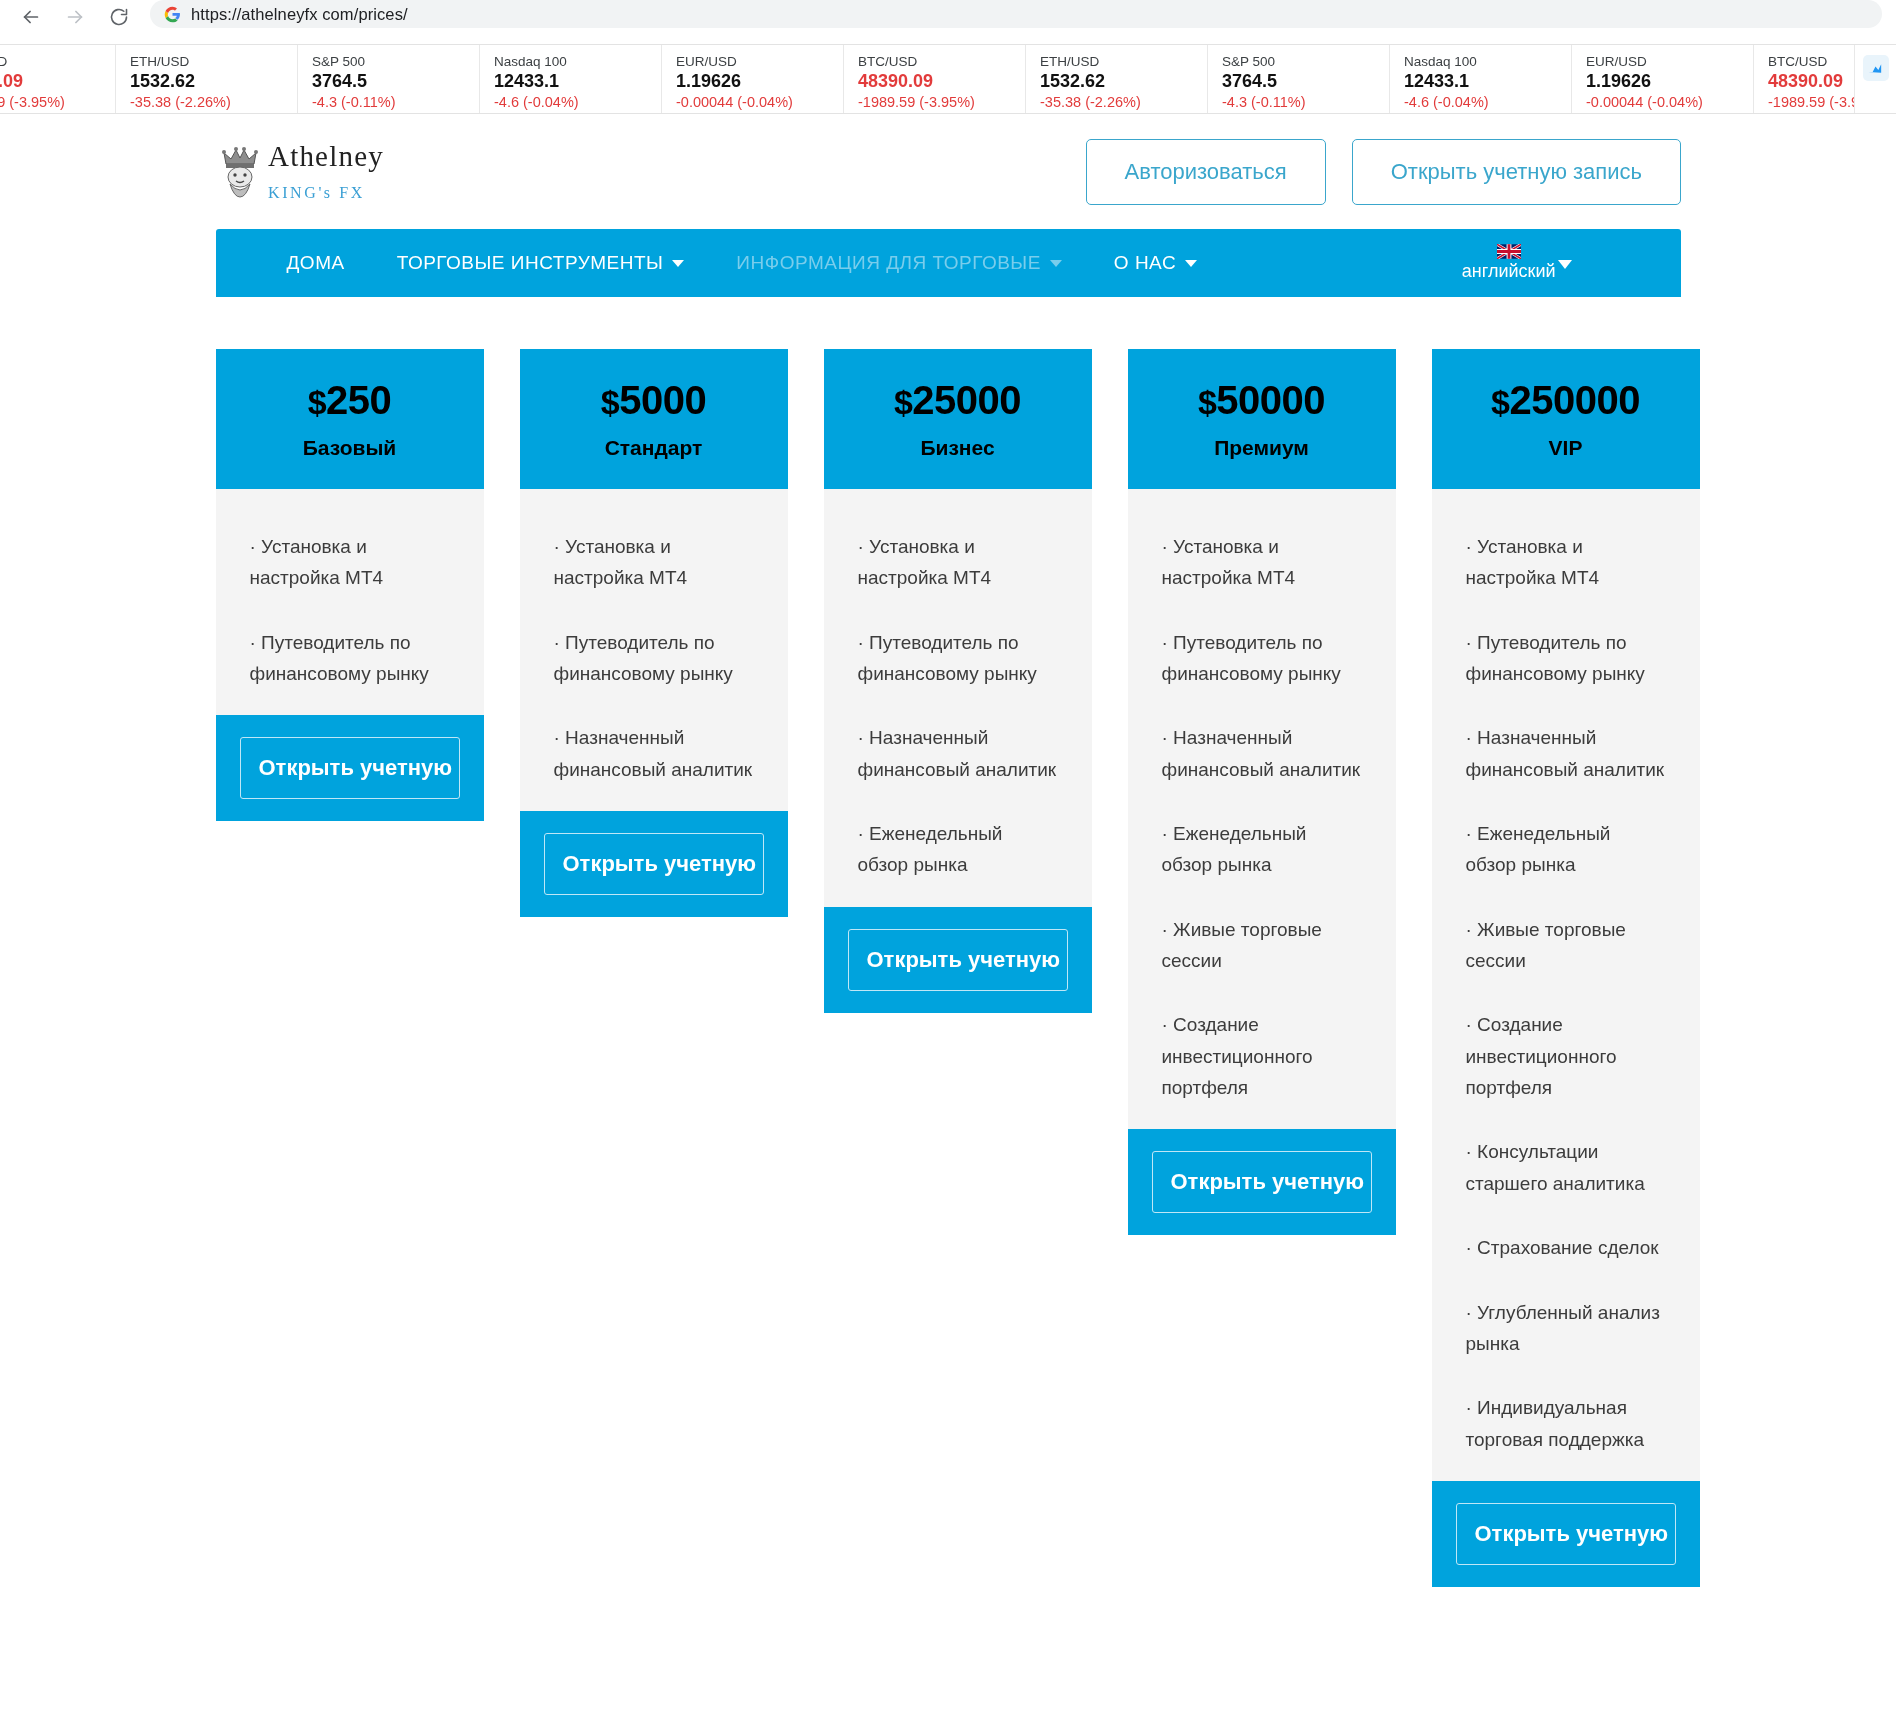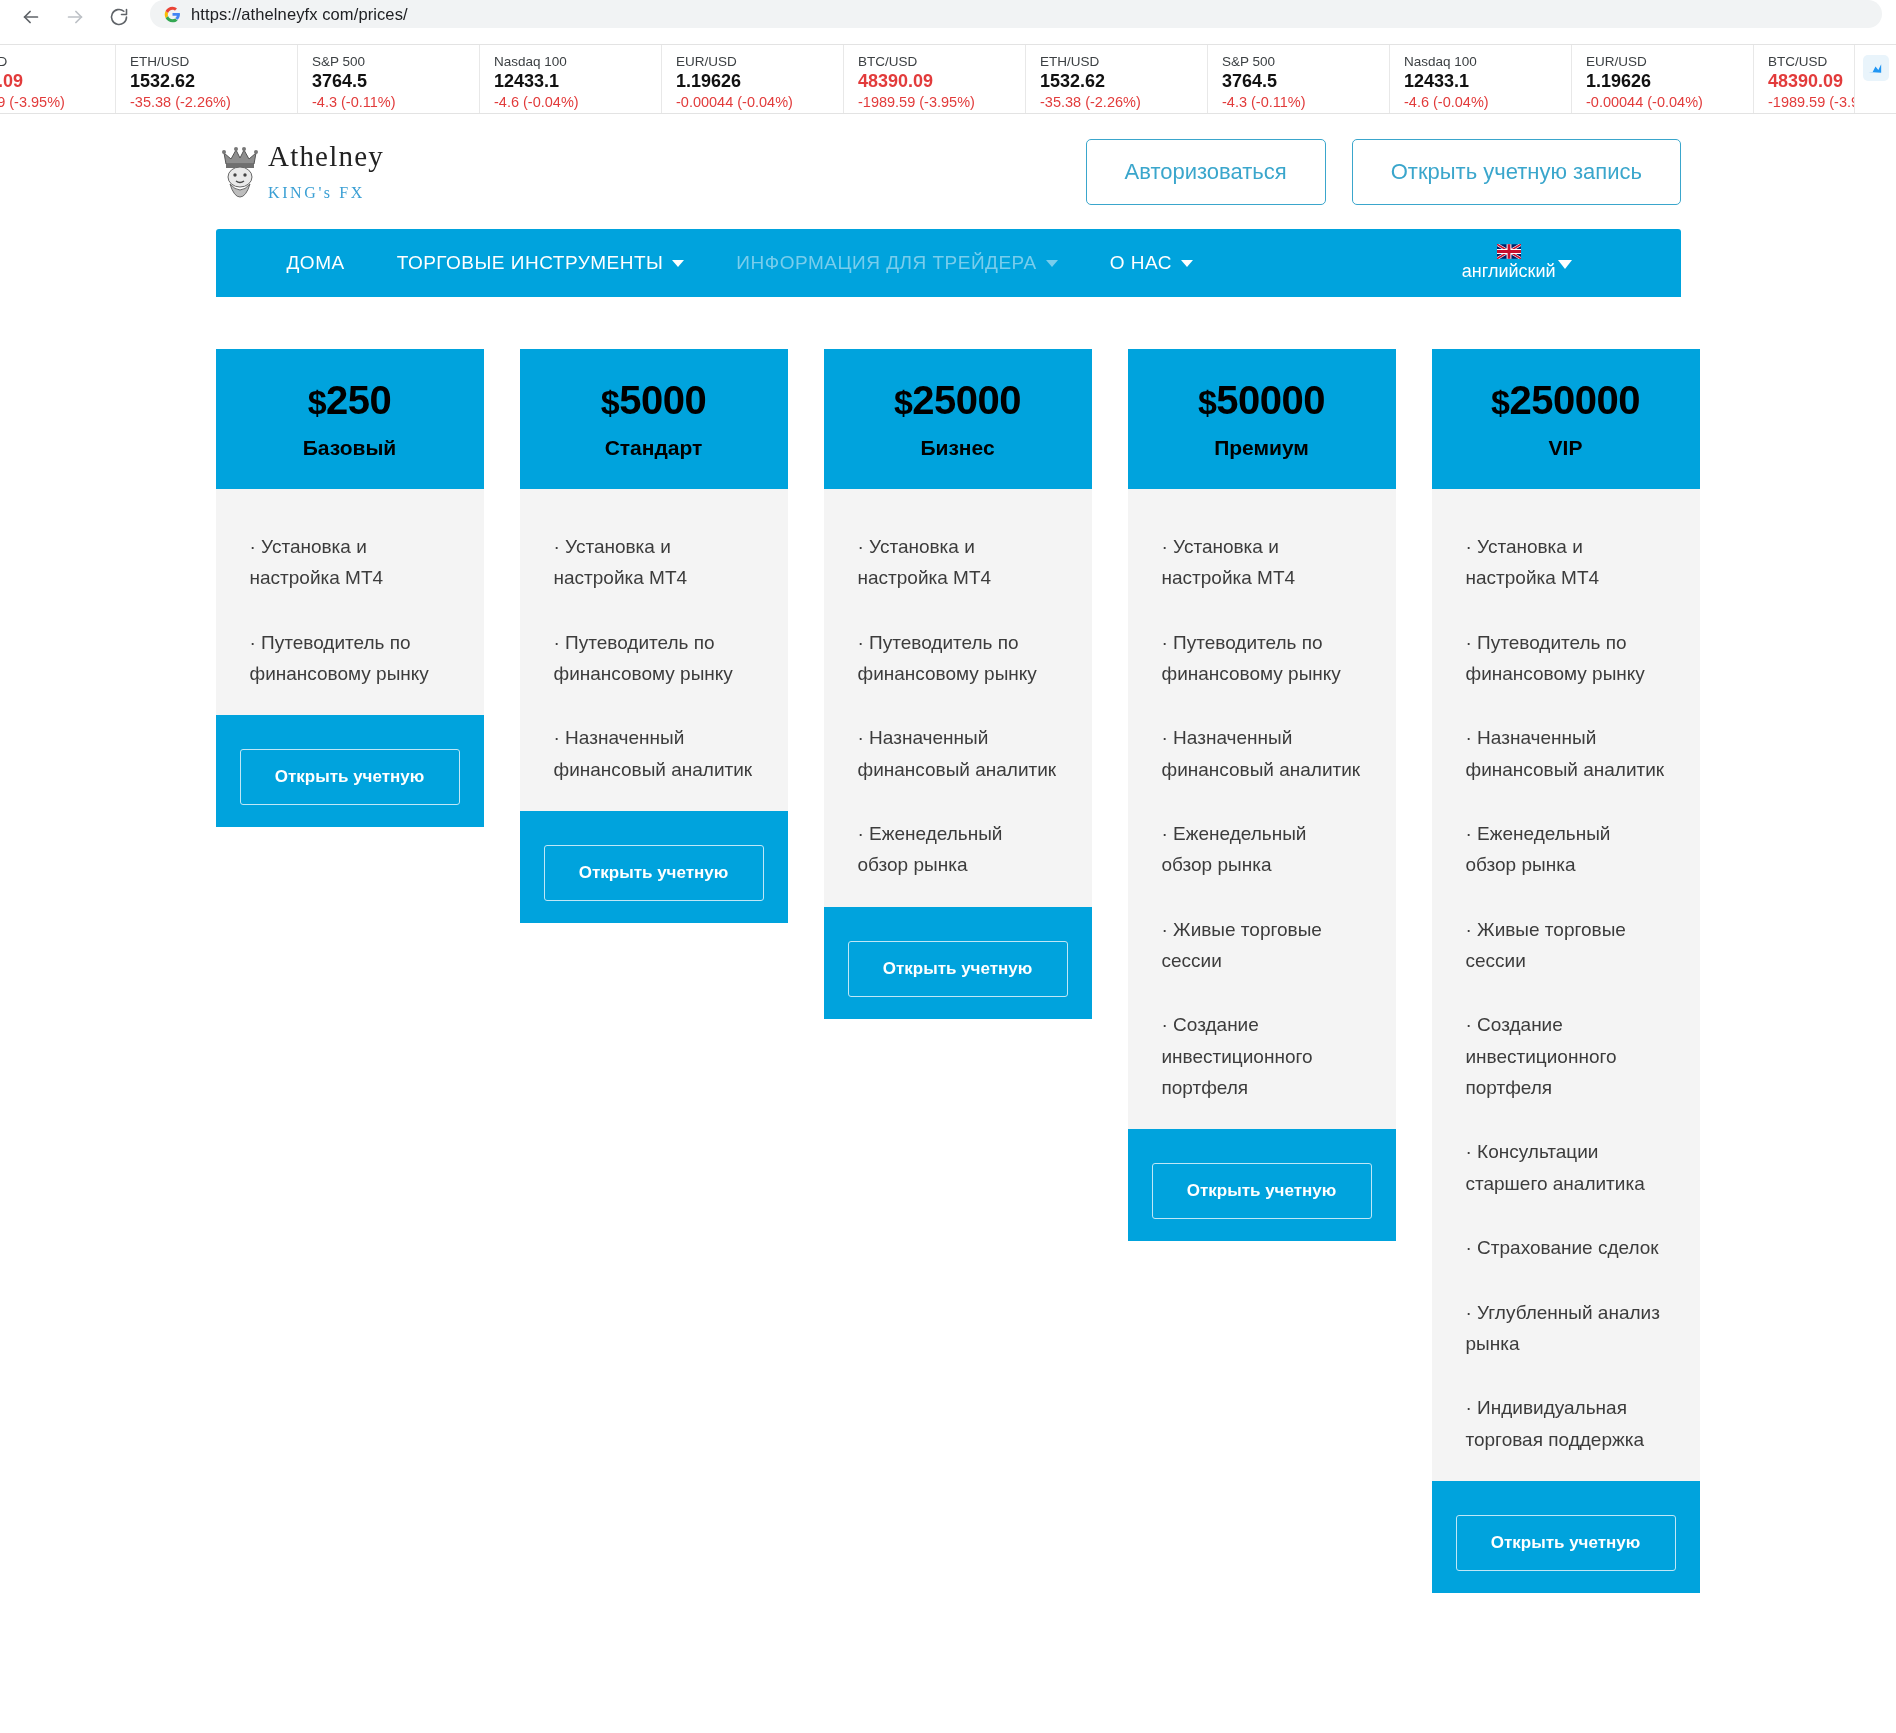--- a/index.html
+++ b/index.html
@@ -269,31 +269,30 @@
   .cta-band {
     background: #00a3dd;
     padding: 22px 24px;
     display: flex;
     justify-content: center;
   }
   .cta-btn {
     border: 1.4px solid #bfe7f7;
     color: #ffffff;
     background: transparent;
-    font-size: 17px;
+    font-size: 22px;
     font-weight: 700;
     padding: 17px 18px;
     border-radius: 3px;
     white-space: nowrap;
     width: 100%;
     text-align: center;
     overflow: visible;
     cursor: pointer;
     font-family: "Liberation Sans", sans-serif;
-    margin-top: 12px;
   }
 </style>
 </head>
 <body>
 
 <div class="browser-bar">
   <div class="nav-btn">
     <svg width="22" height="22" viewBox="0 0 24 24" fill="none" stroke="currentColor" stroke-width="1.9" stroke-linecap="round" stroke-linejoin="round">
         <path d="M19 12H5"></path>
         <path d="M11 18l-6-6 6-6"></path>
@@ -424,21 +423,21 @@
   <div class="navbar">
     <div class="nav-items" id="nav-items">
         <div class="nav-item">
           <span>ДОМА</span>
         </div>
         <div class="nav-item">
           <span>ТОРГОВЫЕ ИНСТРУМЕНТЫ</span>
           <span class="caret"></span>
         </div>
         <div class="nav-item dim">
-          <span>ИНФОРМАЦИЯ ДЛЯ ТРЕЙДЕРА</span>
+          <span>ИНФОРМАЦИЯ ДЛЯ ТОРГОВЫЕ</span>
           <span class="caret"></span>
         </div>
         <div class="nav-item">
           <span>О НАС</span>
           <span class="caret"></span>
         </div>
       </div>
     <div class="lang">
       <span class="flag">
         <svg width="24" height="15" viewBox="0 0 60 36">

